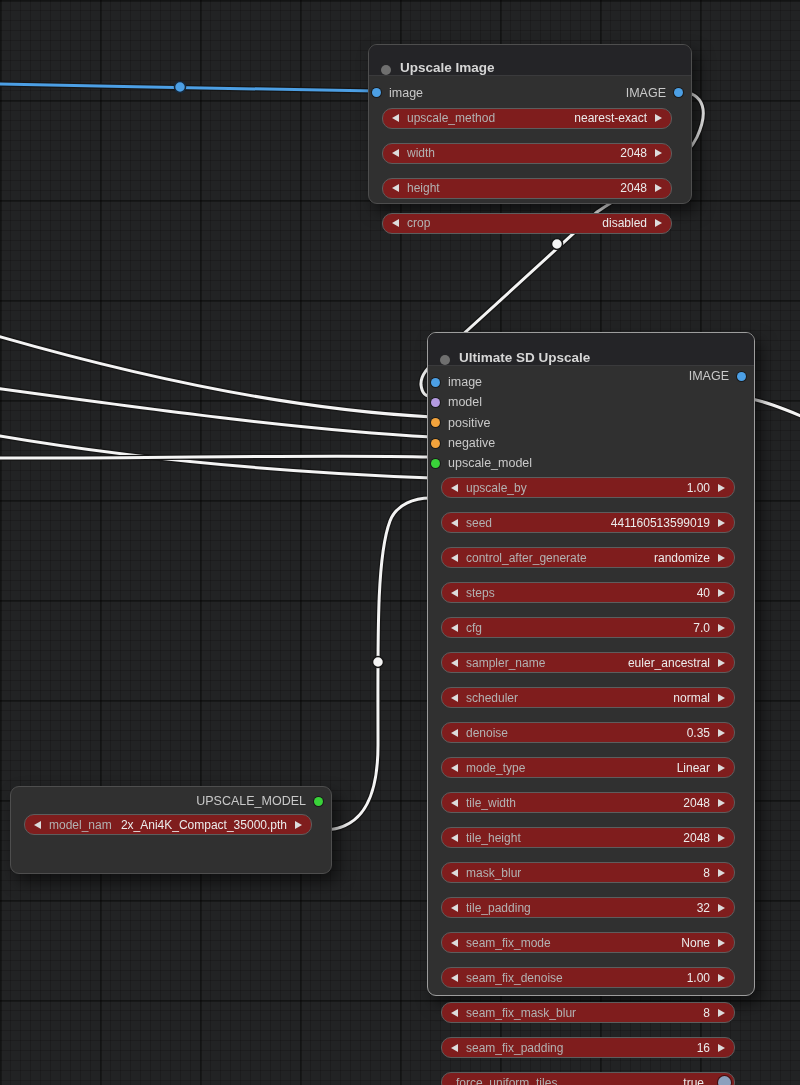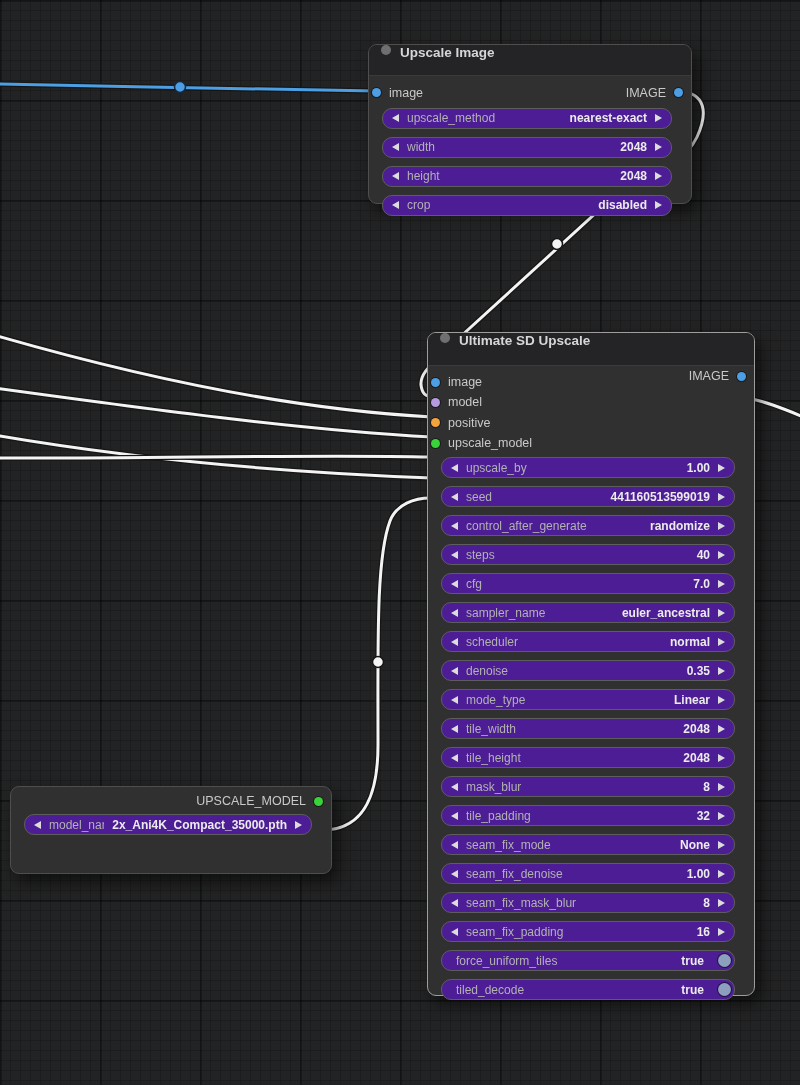--- a/index.html
+++ b/index.html
@@ -14,40 +14,40 @@
       linear-gradient(to bottom, rgba(0,0,0,.32) 2px, transparent 2px);
     background-size:10px 10px,10px 10px,100px 100px,100px 100px;
   }
   #wires{position:absolute;left:0;top:0;z-index:1}
   .lk-under{fill:none;stroke:#161616;stroke-width:5.5;stroke-linecap:round}
   .lk{fill:none;stroke-width:3;stroke-linecap:round}
 
   .node{position:absolute;z-index:2;background:#303030;border:1px solid #4e4e4e;
     border-radius:9px;box-shadow:6px 8px 16px rgba(0,0,0,.55)}
   .node.selected{border-color:#9d9d9d}
-  .titlebar{height:30px;display:flex;align-items:flex-start;gap:9px;padding:0 12px;
+  .titlebar{height:30px;display:flex;align-items:flex-end;gap:9px;padding:0 12px;
     background:#242427;border-bottom:1px solid #3a3a3c;border-radius:8px 8px 0 0}
   .titledot{width:10px;height:10px;border-radius:50%;background:#6f6f6f;flex:none}
   .titletext{color:#d6d6d6;font-weight:bold;font-size:13.5px;white-space:nowrap}
 
   .slots{position:relative;padding:6px 0 0}
   .slot{display:flex;align-items:center;gap:8px;padding-left:3px;height:20.3px}
   .slot.io{justify-content:space-between;padding:0 8px 0 3px}
   .ingrp,.outgrp{display:flex;align-items:center;gap:8px}
   .sdot{width:9px;height:9px;border-radius:50%;flex:none;box-shadow:0 0 0 1px rgba(0,0,0,.45)}
   .slabel{color:#c9c9c9;font-size:12.5px;white-space:nowrap}
   .outabs{position:absolute;top:0;right:0;height:20.3px;display:flex;align-items:center;gap:8px;padding-right:8px}
   .c-blue{background:#4c9fe4}.c-purple{background:#b49ae0}.c-orange{background:#f2a33c}
   .c-red{background:#f25d5d}.c-green{background:#39d239}
 
   .widgets{display:flex;flex-direction:column;padding:4px 19px 0 13px}
-  .w{height:19px;flex:none;margin-bottom:8px;background:#4c1d95;border:1px solid #5d5d5d;
+  .w{height:19px;flex:none;margin-bottom:14px;background:#7f1d1d;border:1px solid #5d5d5d;
     border-radius:10px;display:flex;align-items:center;padding:0 9px;gap:8px}
   .wlabel{color:#b2b2b2;font-size:12px;white-space:nowrap;overflow:hidden}
-  .wvalue{margin-left:auto;color:#ebebeb;font-size:12px;font-weight:bold;white-space:nowrap}
+  .wvalue{margin-left:auto;color:#ebebeb;font-size:12px;font-weight:normal;white-space:nowrap}
   .arr-l{width:0;height:0;border-top:4.5px solid transparent;border-bottom:4.5px solid transparent;
     border-right:7px solid #dcdcdc;flex:none}
   .arr-r{width:0;height:0;border-top:4.5px solid transparent;border-bottom:4.5px solid transparent;
     border-left:7px solid #dcdcdc;flex:none}
   .w.toggle{padding:0 3px 0 14px}
   .tgldot{width:13px;height:13px;border-radius:50%;background:#8ca0bd;flex:none;
     box-shadow:0 0 0 1px rgba(0,0,0,.5);margin-left:6px}
 
   #node-upscale-image{left:368px;top:44px;width:322px;height:158px}
   #node-ultimate{left:427px;top:332px;width:326px;height:662px}
@@ -151,20 +151,24 @@
     </div>
     <div class="slot">
       <span class="sdot c-purple"></span>
       <span class="slabel">model</span>
     </div>
     <div class="slot">
       <span class="sdot c-orange"></span>
       <span class="slabel">positive</span>
     </div>
     <div class="slot">
+      <span class="sdot c-orange"></span>
+      <span class="slabel">negative</span>
+    </div>
+    <div class="slot">
       <span class="sdot c-green"></span>
       <span class="slabel">upscale_model</span>
     </div>
   </div>
   <div class="widgets">
     <div class="w">
       <span class="arr-l"></span>
       <span class="wlabel">upscale_by</span>
       <span class="wvalue">1.00</span>
       <span class="arr-r"></span>

